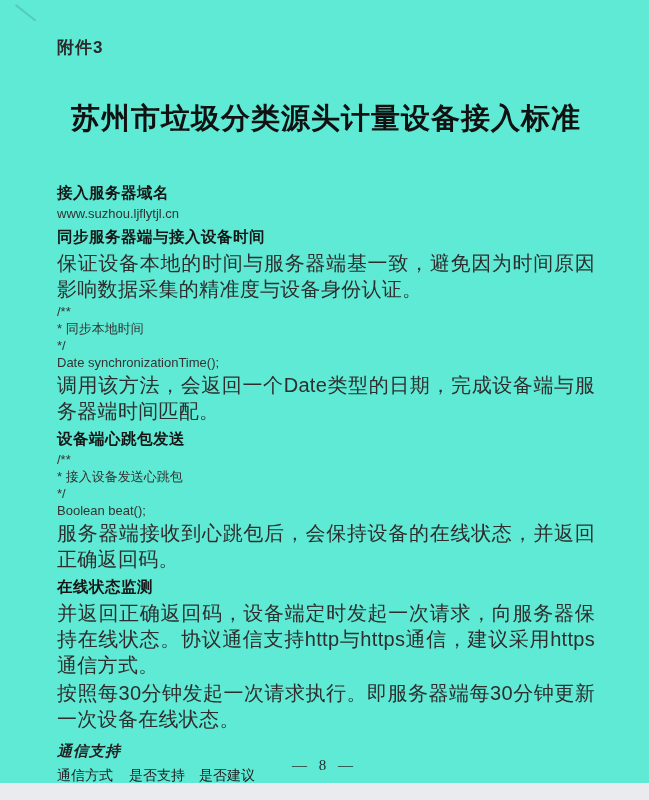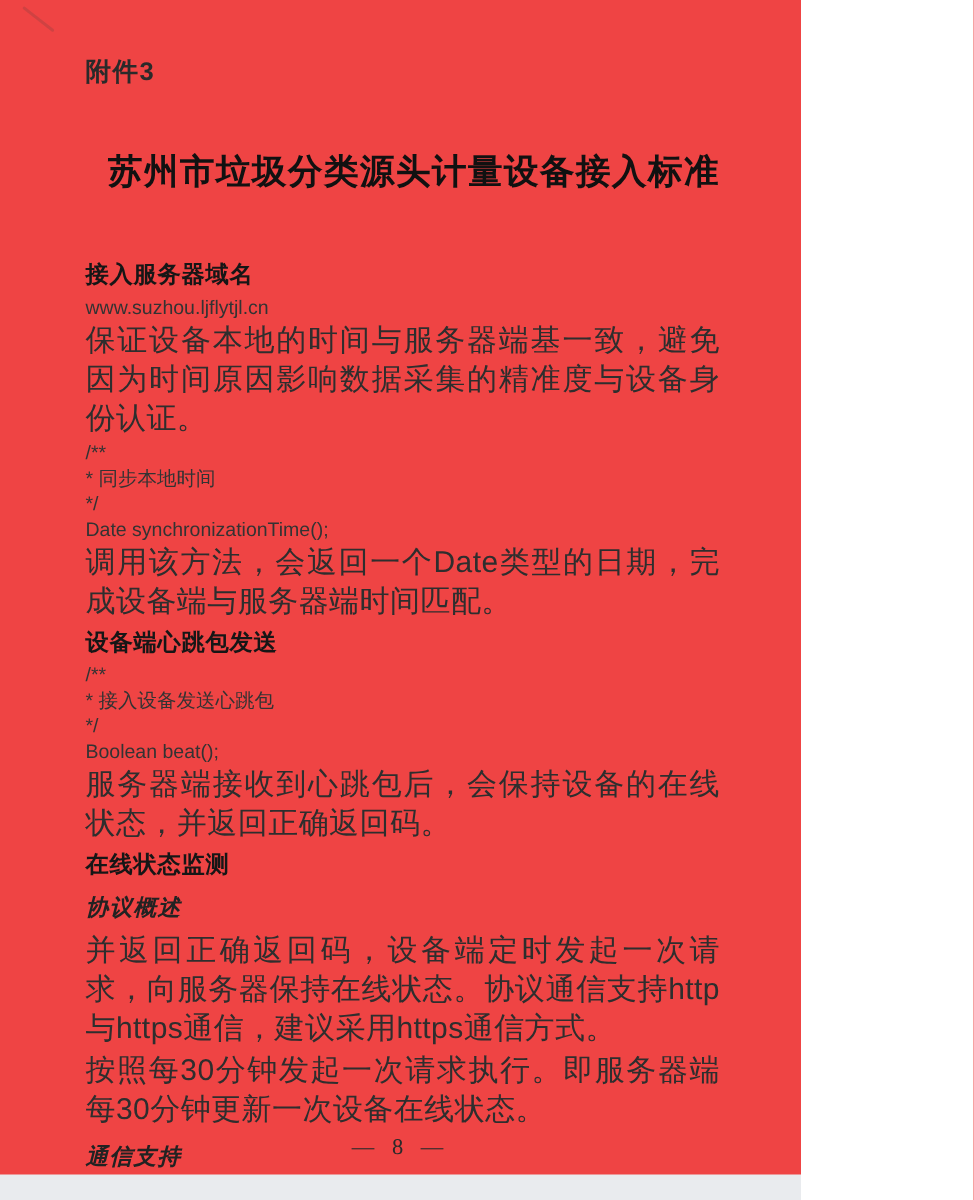--- a/index.html
+++ b/index.html
@@ -5,45 +5,45 @@
   html,body{margin:0;padding:0;}
   body{
     width:649px;height:800px;
     background:#ffffff;
     font-family:"Liberation Sans","DejaVu Sans",sans-serif;
     color:#2e2e2e;
     overflow:hidden;
   }
   .page{
     position:relative;
-    width:534px;height:800px;
-    background:#ef4444;
+    width:649px;height:800px;
+    background:#5eead4;
   }
   
   .scan-artifact{
     position:absolute;top:4px;left:16px;
     width:26px;height:2px;background:rgba(60,60,60,0.18);
     transform:rotate(38deg);transform-origin:left top;border-radius:2px;
   }
   .content{
     padding:36px 54px 0 57px;
   }
   .attachment-label{
     font-size:17px;
     font-weight:600;
     color:#2a2a2a;
     letter-spacing:1px;
   }
   .doc-title{
     margin-top:40px;
     margin-bottom:0;
-    text-align:right;
+    text-align:center;
     font-family:"Liberation Serif","DejaVu Serif",serif;
     font-weight:700;
-    font-size:23px;
+    font-size:29px;
     letter-spacing:1px;
     color:#111;
   }
   .body-blocks{
     margin-top:44px;
   }
   .block-h{
     font-size:15.5px;
     font-weight:700;
     color:#161616;
@@ -122,34 +122,34 @@
   <div class="scan-artifact"></div>
 
   <div class="content">
     <div class="attachment-label">附件3</div>
 
     <h1 class="doc-title">苏州市垃圾分类源头计量设备接入标准</h1>
 
     <div class="body-blocks">
       <div class="block-h">接入服务器域名</div>
       <div class="block-code">www.suzhou.ljflytjl.cn</div>
+      <div class="block-h">同步服务器端与接入设备时间</div>
       <div class="block-p">保证设备本地的时间与服务器端基一致，避免因为时间原因影响数据采集的精准度与设备身份认证。</div>
       <div class="block-code">/**</div>
       <div class="block-code">* 同步本地时间</div>
       <div class="block-code">*/</div>
       <div class="block-code">Date synchronizationTime();</div>
       <div class="block-p">调用该方法，会返回一个Date类型的日期，完成设备端与服务器端时间匹配。</div>
       <div class="block-h">设备端心跳包发送</div>
       <div class="block-code">/**</div>
       <div class="block-code">* 接入设备发送心跳包</div>
       <div class="block-code">*/</div>
       <div class="block-code">Boolean beat();</div>
       <div class="block-p">服务器端接收到心跳包后，会保持设备的在线状态，并返回正确返回码。</div>
       <div class="block-h">在线状态监测</div>
-      <div class="block-sub">协议概述</div>
       <div class="block-p">并返回正确返回码，设备端定时发起一次请求，向服务器保持在线状态。协议通信支持http与https通信，建议采用https通信方式。</div>
       <div class="block-p">按照每30分钟发起一次请求执行。即服务器端每30分钟更新一次设备在线状态。</div>
       <div class="block-sub">通信支持</div>
 
       <div class="comm-table">
         <div class="hdr-row">
           <div class="c1">通信方式</div>
           <div class="c2">是否支持</div>
           <div class="c3">是否建议</div>
         </div>

